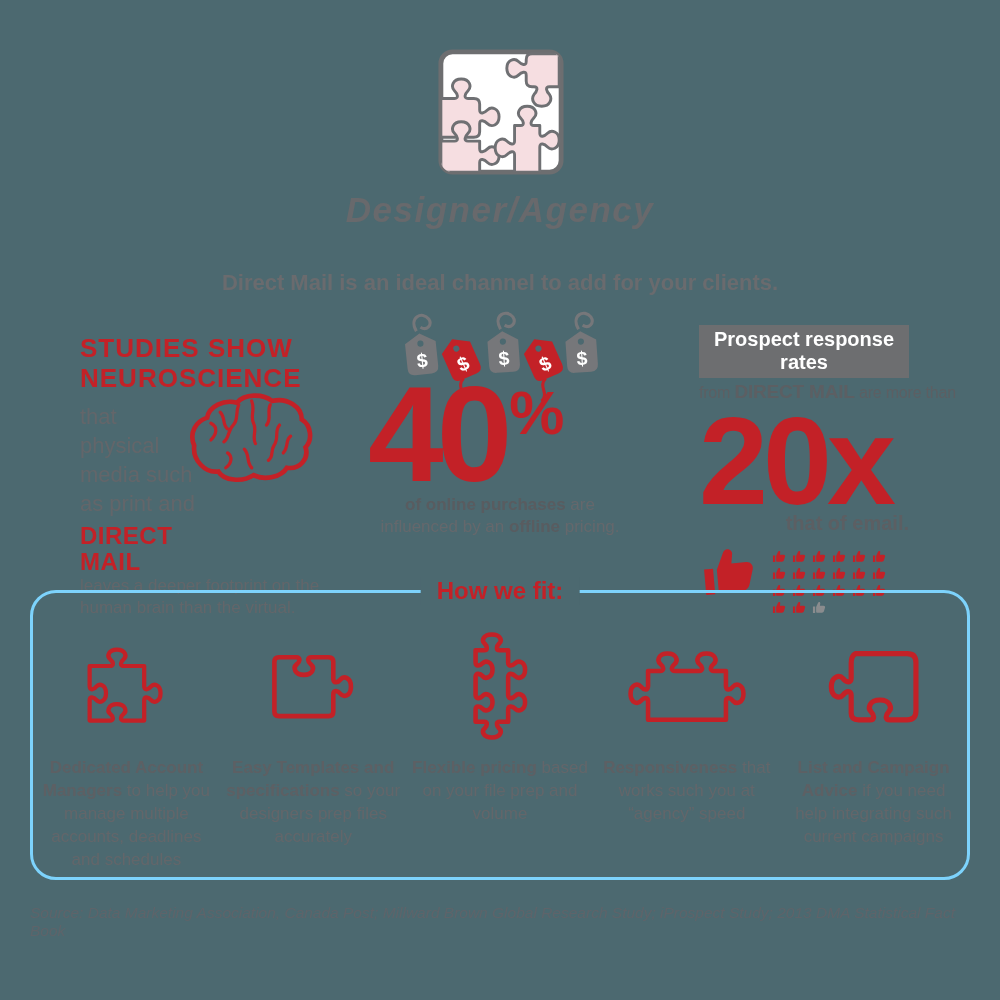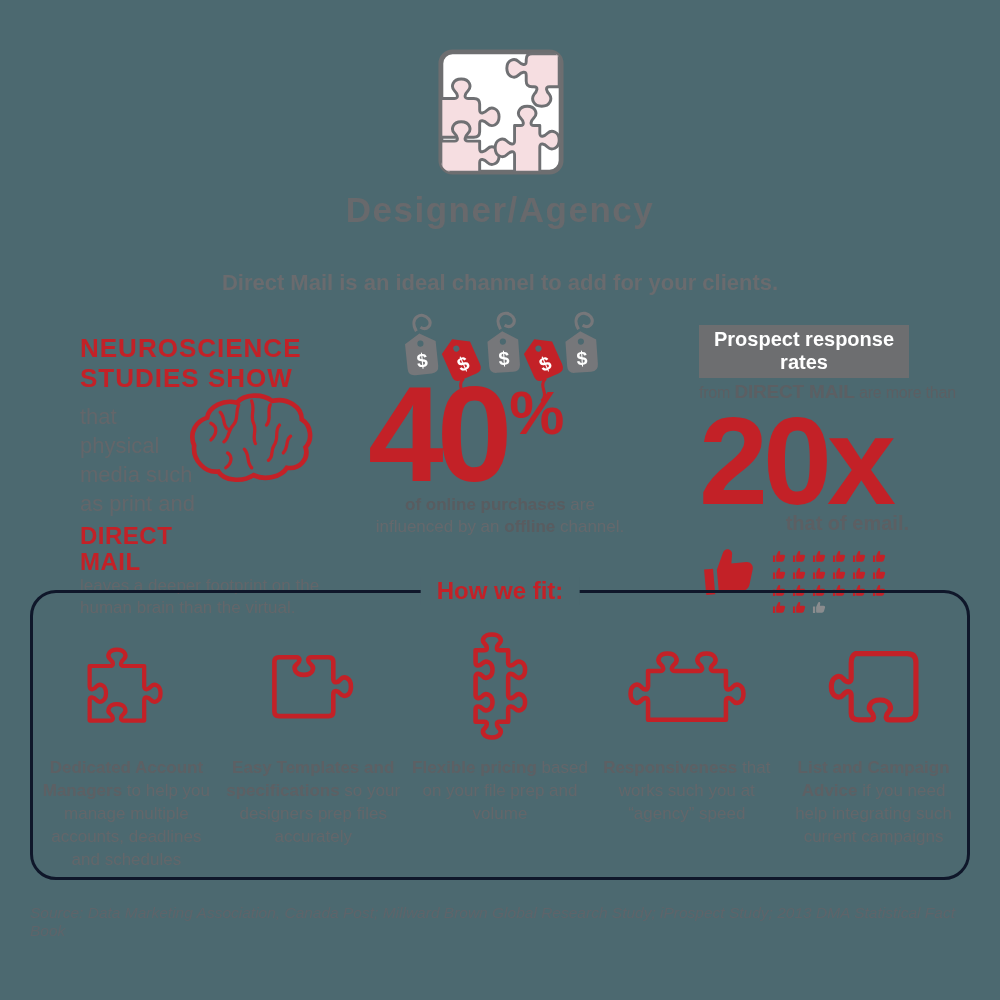--- a/index.html
+++ b/index.html
@@ -2,21 +2,21 @@
 <html><head>
 <meta charset="utf-8">
 <style>
   html,body{margin:0;padding:0;}
   body{background:#4c6970;font-family:"Liberation Sans",sans-serif;}
   #canvas{position:relative;width:1000px;height:1000px;background:#4c6970;overflow:hidden;}
 
   
   .icon-box{position:absolute;left:437px;top:48px;width:128px;height:128px;}
   .page-title{position:absolute;left:0;top:190px;width:1000px;text-align:center;
-    font-size:35px;font-weight:bold;color:#68696c;letter-spacing:1.5px;}
+    font-size:35px;font-weight:bold;color:#68696c;letter-spacing:1.5px;font-style:italic;}
   .page-subtitle{position:absolute;left:0;top:270px;width:1000px;text-align:center;
     font-size:22px;font-weight:bold;color:#6a6b6e;}
 
   
   .neuro{position:absolute;left:80px;top:333px;width:260px;color:#63666a;}
   .neuro-title{color:#c32127;font-weight:bold;font-size:26px;line-height:1.17;letter-spacing:1px;}
   .neuro-intro{margin-top:8px;width:118px;font-size:22px;line-height:1.32;}
   .neuro-direct{color:#c32127;font-weight:bold;font-size:24px;line-height:1.08;width:110px;margin-top:5px;letter-spacing:.5px;}
   .neuro-outro{width:256px;font-size:17px;line-height:1.32;}
   .brain{position:absolute;left:183px;top:388px;width:130px;height:102px;}
@@ -38,21 +38,21 @@
   .resp-from b{font-size:19px;}
   .resp-big{font-size:124px;font-weight:bold;color:#c32127;line-height:.78;letter-spacing:-5px;margin-top:10px;}
   .resp-email{text-align:right;font-size:20px;font-weight:bold;color:#5c5f63;margin-top:2px;}
   .thumbs-row{display:flex;align-items:flex-start;margin-top:6px;}
   .thumb-big{width:64px;height:60px;fill:#c32127;transform:rotate(-5deg);}
   .thumbs-grid{display:flex;flex-wrap:wrap;width:142px;margin-left:7px;margin-top:8px;}
   .thumb-small{width:17px;height:15px;margin:0 1.5px 2px;}
 
   
   .fit-box{position:absolute;left:30px;top:590px;width:934px;height:284px;
-    border:3px solid #0f172a;border-radius:26px;}
+    border:3px solid #7dd3fc;border-radius:26px;}
   .fit-title{position:absolute;top:-16px;left:50%;transform:translateX(-50%);
     background:#4c6970;padding:0 16px;font-size:24px;font-weight:bold;color:#c32127;white-space:nowrap;}
   .fit-cols{display:flex;height:100%;padding-top:34px;box-sizing:border-box;}
   .fit-col{flex:1;text-align:center;}
   .fit-icon-slot{height:118px;display:flex;align-items:center;justify-content:center;}
   .fit-icon-slot svg{stroke:#c32127;fill:none;stroke-width:7;stroke-linejoin:round;stroke-linecap:round;}
   .fit-text{margin:12px auto 0;font-size:17px;line-height:1.35;color:#63666a;}
   .fit-text b{color:#5d6064;}
   .w1{max-width:182px;} .w2{max-width:186px;} .w3{max-width:192px;} .w4{max-width:186px;} .w5{max-width:158px;}
 
@@ -84,22 +84,22 @@
       <path d="M4 96 H18 C23 96 21 91 18 88 C14 84 16 76 25 76 C34 76 36 84 32 88 C29 91 27 96 32 96 H44 V104 C44 109 49 107 52 104 C56 100 64 102 64 111 C64 120 56 122 52 118 C49 115 44 113 44 118 V128 H4 Z"></path>
       <path d="M80 80 H86 C91 80 89 75 86 72 C82 68 84 60 93 60 C102 60 104 68 100 72 C97 75 95 80 100 80 H106 V88 C106 93 111 91 114 88 C118 84 126 86 126 95 C126 104 118 106 114 102 C111 99 106 97 106 102 V128 H80 V110 C80 105 75 107 72 110 C68 114 60 112 60 103 C60 94 68 92 72 96 C75 99 80 101 80 96 Z"></path>
     </g>
   </svg>
 
   <div class="page-title">Designer/Agency</div>
   <div class="page-subtitle">Direct Mail is an ideal channel to add for your clients.</div>
 
   <div class="neuro">
     <div class="neuro-title">
+      <div>STUDIES SHOW</div>
       <div>NEUROSCIENCE</div>
-      <div>STUDIES SHOW</div>
     </div>
     <div class="neuro-intro">that physical media such as print and</div>
     <div class="neuro-direct">DIRECT MAIL</div>
     <div class="neuro-outro">leaves a deeper footprint on the human brain than the virtual.</div>
   </div>
 
   <svg class="brain" viewBox="0 0 140 110" fill="none" stroke="#c32127" stroke-linecap="round">
     <path stroke-width="5" d="M12 62 C6 48 14 36 26 32 C28 20 44 12 58 16 C66 6 86 6 96 14 C112 10 128 20 128 34 C138 40 140 56 132 64 C136 76 126 88 112 86 C106 96 88 100 76 94 C64 102 44 100 38 90 C24 92 10 78 12 62 Z"></path>
     <g stroke-width="3.5">
       <path d="M60 18 C56 28 60 34 54 40 C48 46 50 54 44 58"></path>
@@ -149,21 +149,21 @@
       <circle cx="15" cy="10" r="3" fill="#4c6970"></circle>
       <text x="15" y="33" text-anchor="middle" font-size="19" font-weight="bold" fill="#ffffff">$</text>
     </g>
   </svg>
 
   <div class="stat40">
     <span class="num">40</span>
     <span class="pct">%</span>
   </div>
   <div class="caption40">
-    <b>of online purchases</b><span> are influenced by an </span><b>offline</b><span> channel.</span>
+    <b>of online purchases</b><span> are influenced by an </span><b>offline</b><span> pricing.</span>
   </div>
 
   <div class="resp">
     <div class="resp-banner">Prospect response rates</div>
     <div class="resp-from">
       <span>from </span><b>DIRECT MAIL</b><span> are more than</span>
     </div>
     <div class="resp-big">20x</div>
     <div class="resp-email">that of email.</div>
     <div class="thumbs-row">

